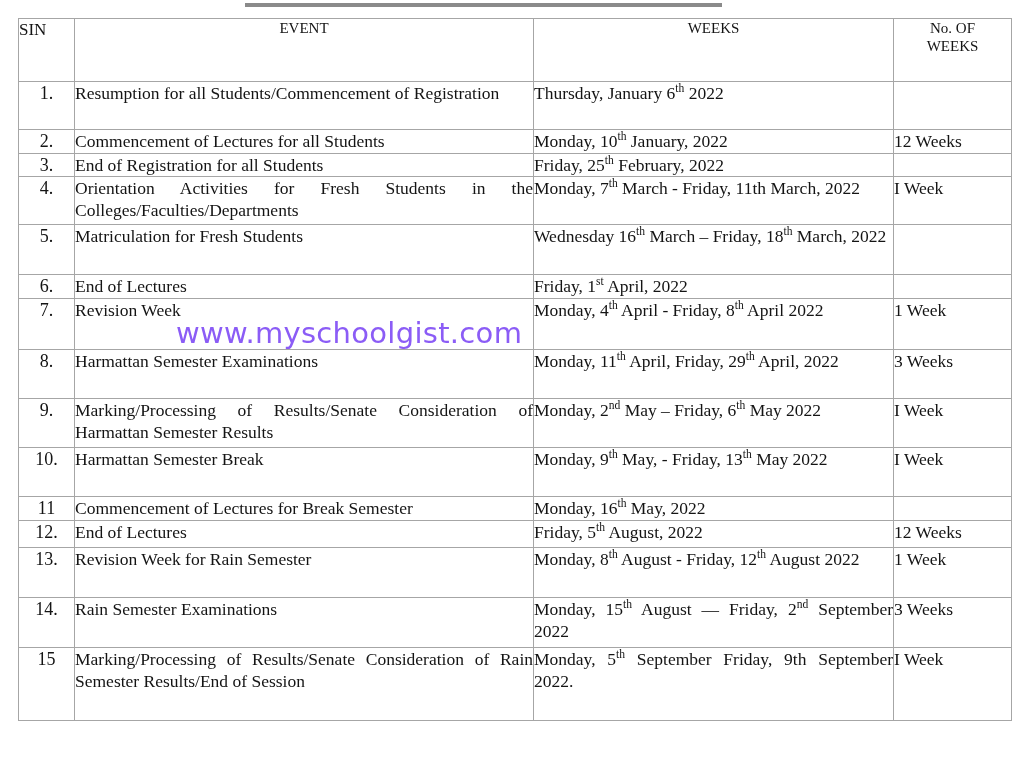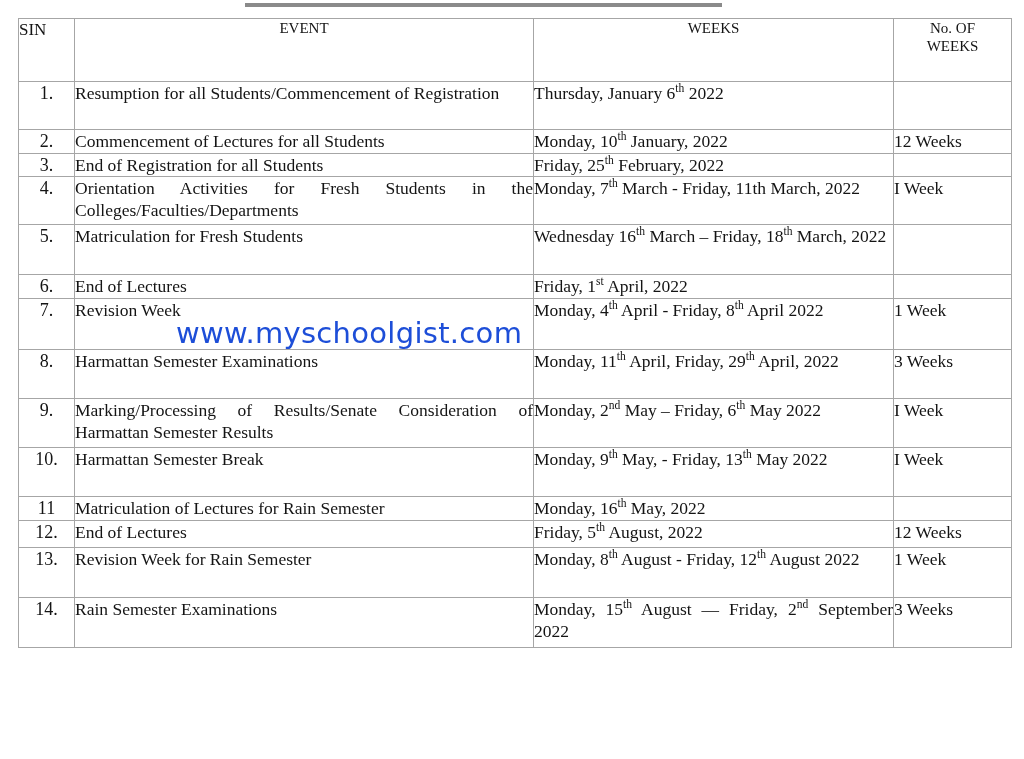--- a/index.html
+++ b/index.html
@@ -27,21 +27,21 @@
   }
 
   
   #watermark {
     position: absolute;
     left: 176px;
     top: 316px;
     font-family: "DejaVu Sans", "Liberation Sans", sans-serif;
     font-size: 29px;
     letter-spacing: 0.3px;
-    color: #1d4ed8;
+    color: #8b5cf6;
     white-space: nowrap;
     pointer-events: none;
     z-index: 5;
   }
 
   
   #calendar-table {
     position: absolute;
     left: 18px;
     top: 18px;
@@ -194,21 +194,21 @@
         <td class="weeks bot">I Week</td>
       </tr>
       <tr style="height: 49px;">
         <td class="sin">10.</td>
         <td class="event bot">Harmattan Semester Break</td>
         <td class="date">Monday, 9<sup>th</sup> May, - Friday, 13<sup>th</sup>  May 2022</td>
         <td class="weeks">I Week</td>
       </tr>
       <tr style="height: 23px;">
         <td class="sin">11</td>
-        <td class="event">Matriculation of Lectures for Rain Semester</td>
+        <td class="event">Commencement of Lectures for Break Semester</td>
         <td class="date">Monday, 16<sup>th</sup>  May, 2022</td>
         <td class="weeks"></td>
       </tr>
       <tr style="height: 27px;">
         <td class="sin">12.</td>
         <td class="event">End of Lectures</td>
         <td class="date">Friday, 5<sup>th</sup>  August, 2022</td>
         <td class="weeks">12 Weeks</td>
       </tr>
       <tr style="height: 50px; padding-left: 44px;">
@@ -216,14 +216,20 @@
         <td class="event bot">Revision Week for Rain Semester</td>
         <td class="date">Monday, 8<sup>th</sup> August -  Friday, 12<sup>th</sup> August 2022</td>
         <td class="weeks bot">1 Week</td>
       </tr>
       <tr style="height: 50px;">
         <td class="sin">14.</td>
         <td class="event bot">Rain Semester Examinations</td>
         <td class="date">Monday,  15<sup>th</sup>   August  —  Friday,  2<sup>nd</sup> September 2022</td>
         <td class="weeks bot">3 Weeks</td>
       </tr>
+      <tr style="height: 73px;">
+        <td class="sin">15</td>
+        <td class="event">Marking/Processing of Results/Senate Consideration of Rain Semester Results/End of Session</td>
+        <td class="date">Monday,  5<sup>th</sup>  September  Friday,  9th September 2022.</td>
+        <td class="weeks">I Week</td>
+      </tr>
     </tbody>
 </table>
 
 </body></html>

